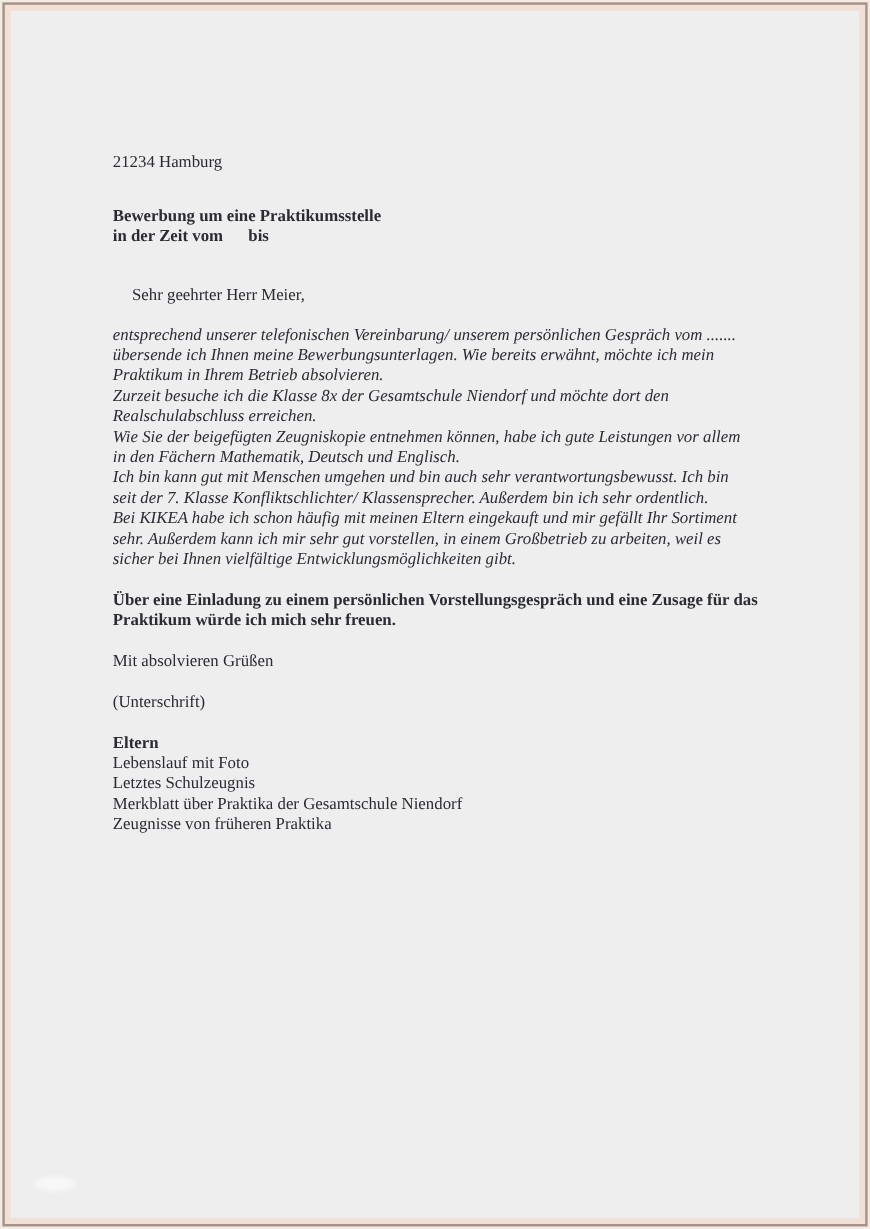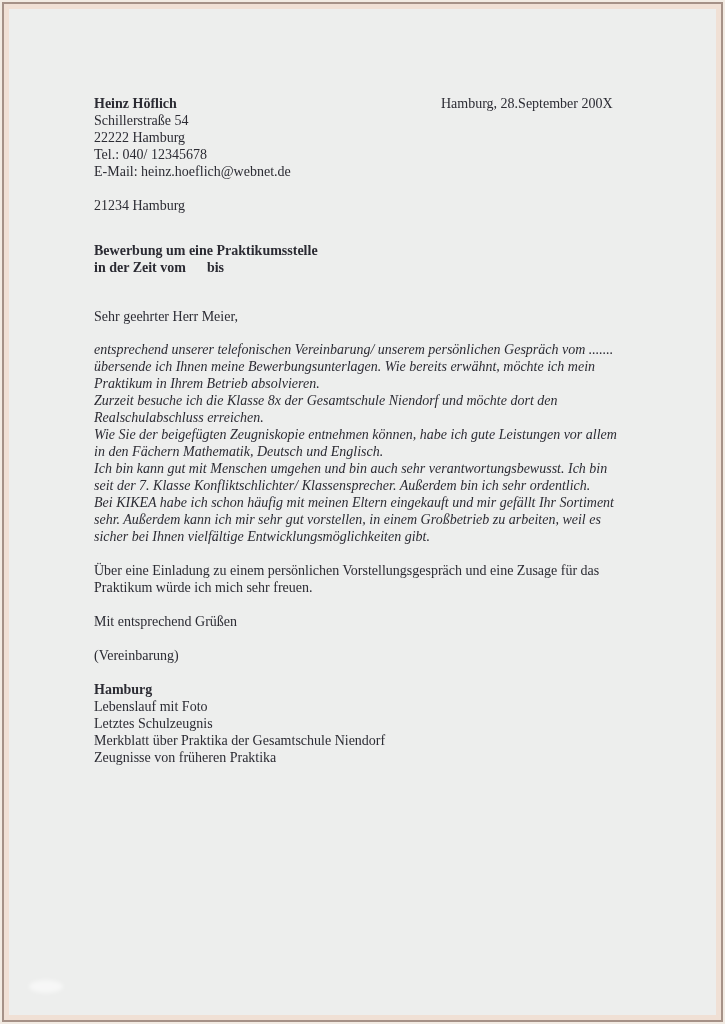--- a/index.html
+++ b/index.html
@@ -25,54 +25,44 @@
     color: #2b2b33;
     -webkit-font-smoothing: antialiased;
   }
   .pre { white-space: pre-wrap; }
   .bold { font-weight: bold; }
   .header-row { position: relative; }
   .date {
     position: absolute; left: 347px; top: 0; white-space: nowrap;
   }
   .recipient      { margin-top: 68px; }
-  .recipient-city { margin-top: 17px; }
+  .recipient-city { margin-top: 32px; }
   .subject        { margin-top: 28px; }
-  .salutation     { margin-top: 32px; }
+  .salutation     { margin-top: 32px; margin-left: 16px; }
   .para-1         { margin-top: 16px; font-style: italic; }
   .para-2         { margin-top: 17px; }
-  .para-3         { margin-top: 17px; }
+  .para-3         { margin-top: 17px; font-weight: bold; }
   .closing        { margin-top: 17px; }
   .signature      { margin-top: 17px; }
   .enclosures     { margin-top: 17px; }
   .scan-artifact {
     position: absolute; left: 20px; bottom: 22px;
     width: 34px; height: 13px; border-radius: 50%;
     background: rgba(255,255,255,0.55);
     filter: blur(2px);
   }
 </style>
 </head>
 <body>
 
 <div class="frame-pin"></div>
 
 <div class="page">
   <div class="content">
 
-    <div class="header-row">
-      <div class="sender">
-        <div class="bold">Heinz Höflich</div>
-        <div class="pre">Schillerstraße 54
-22222 Hamburg
-Tel.: 040/ 12345678
-E-Mail: heinz.hoeflich@webnet.de</div>
-      </div>
-      <div class="date">Hamburg, 28.September 200X</div>
-    </div>
 
     <div class="recipient-city">21234 Hamburg</div>
 
     <div class="subject bold pre">Bewerbung um eine Praktikumsstelle
 in der Zeit vom      bis</div>
 
     <div class="salutation">Sehr geehrter Herr Meier,</div>
 
     <div class="para-1 pre">entsprechend unserer telefonischen Vereinbarung/ unserem persönlichen Gespräch vom .......
 übersende ich Ihnen meine Bewerbungsunterlagen. Wie bereits erwähnt, möchte ich mein
@@ -82,26 +72,26 @@
 Wie Sie der beigefügten Zeugniskopie entnehmen können, habe ich gute Leistungen vor allem
 in den Fächern Mathematik, Deutsch und Englisch.
 Ich bin kann gut mit Menschen umgehen und bin auch sehr verantwortungsbewusst. Ich bin
 seit der 7. Klasse Konfliktschlichter/ Klassensprecher. Außerdem bin ich sehr ordentlich.
 Bei KIKEA habe ich schon häufig mit meinen Eltern eingekauft und mir gefällt Ihr Sortiment
 sehr. Außerdem kann ich mir sehr gut vorstellen, in einem Großbetrieb zu arbeiten, weil es
 sicher bei Ihnen vielfältige Entwicklungsmöglichkeiten gibt.</div>
     <div class="para-3 pre">Über eine Einladung zu einem persönlichen Vorstellungsgespräch und eine Zusage für das
 Praktikum würde ich mich sehr freuen.</div>
 
-    <div class="closing">Mit entsprechend Grüßen</div>
+    <div class="closing">Mit absolvieren Grüßen</div>
 
-    <div class="signature">(Vereinbarung)</div>
+    <div class="signature">(Unterschrift)</div>
 
     <div class="enclosures">
-      <div class="bold">Hamburg</div>
+      <div class="bold">Eltern</div>
       <div class="pre">Lebenslauf mit Foto
 Letztes Schulzeugnis
 Merkblatt über Praktika der Gesamtschule Niendorf
 Zeugnisse von früheren Praktika</div>
     </div>
 
   </div>
   <div class="scan-artifact"></div>
 </div>
 

